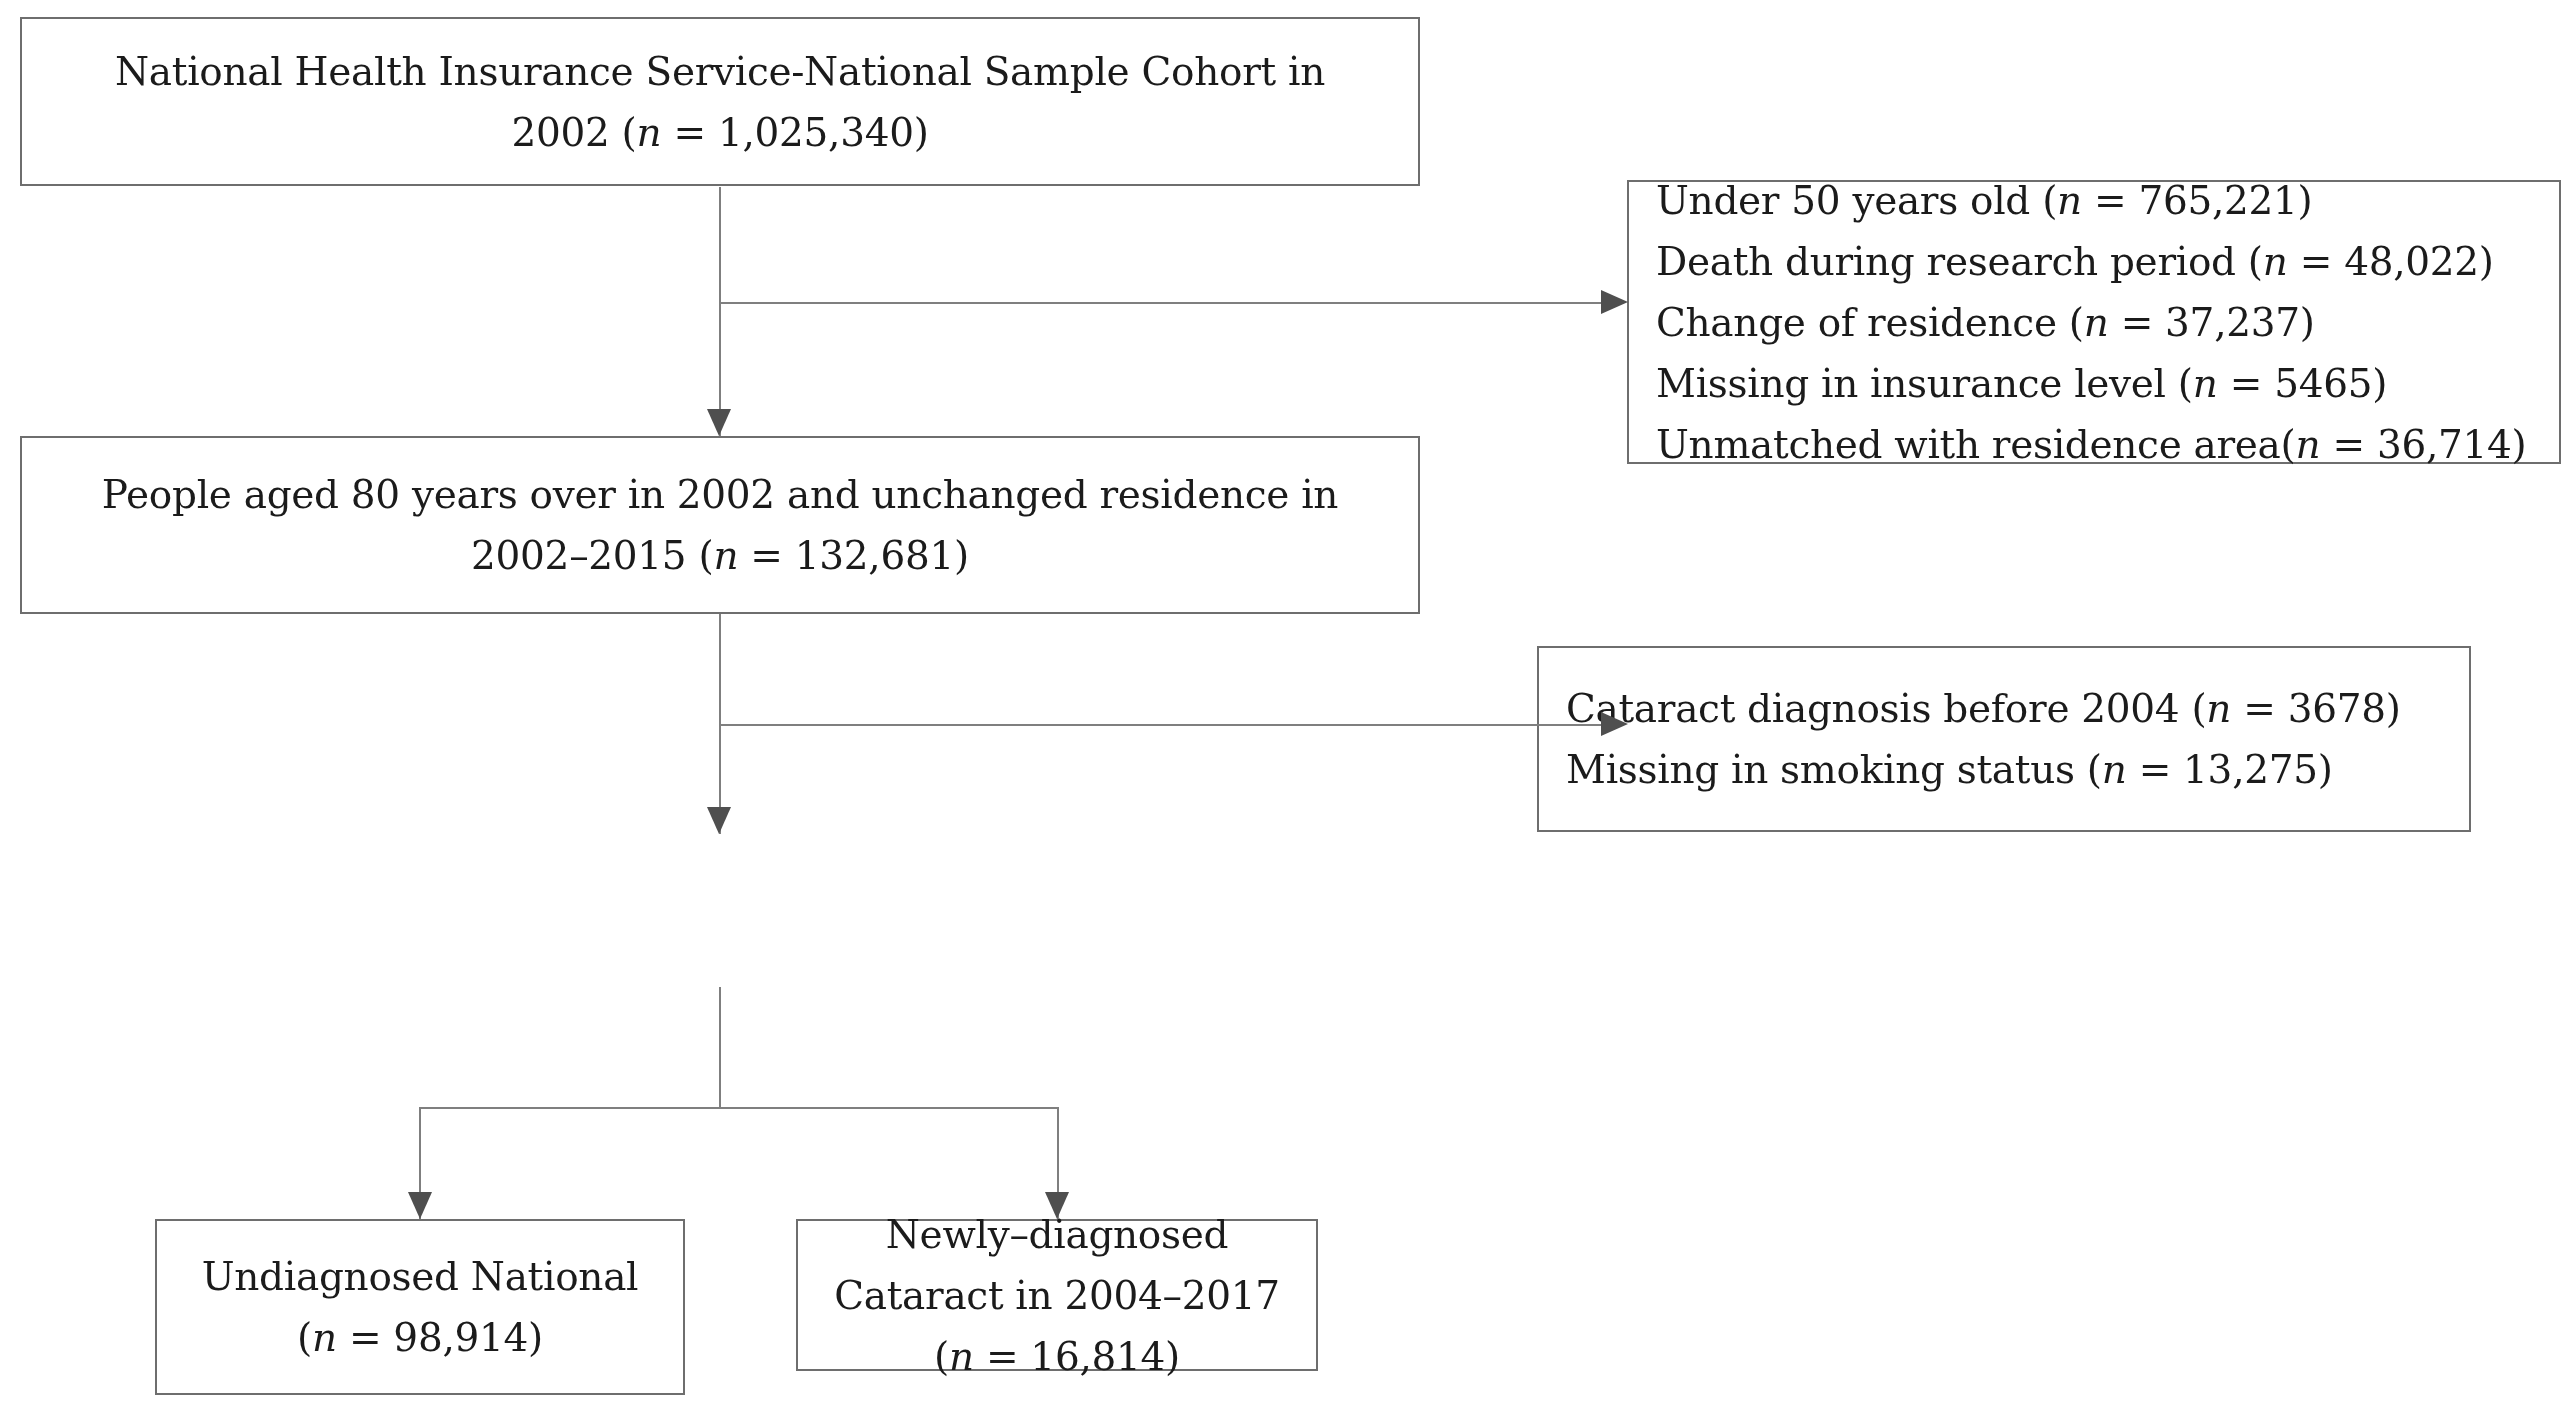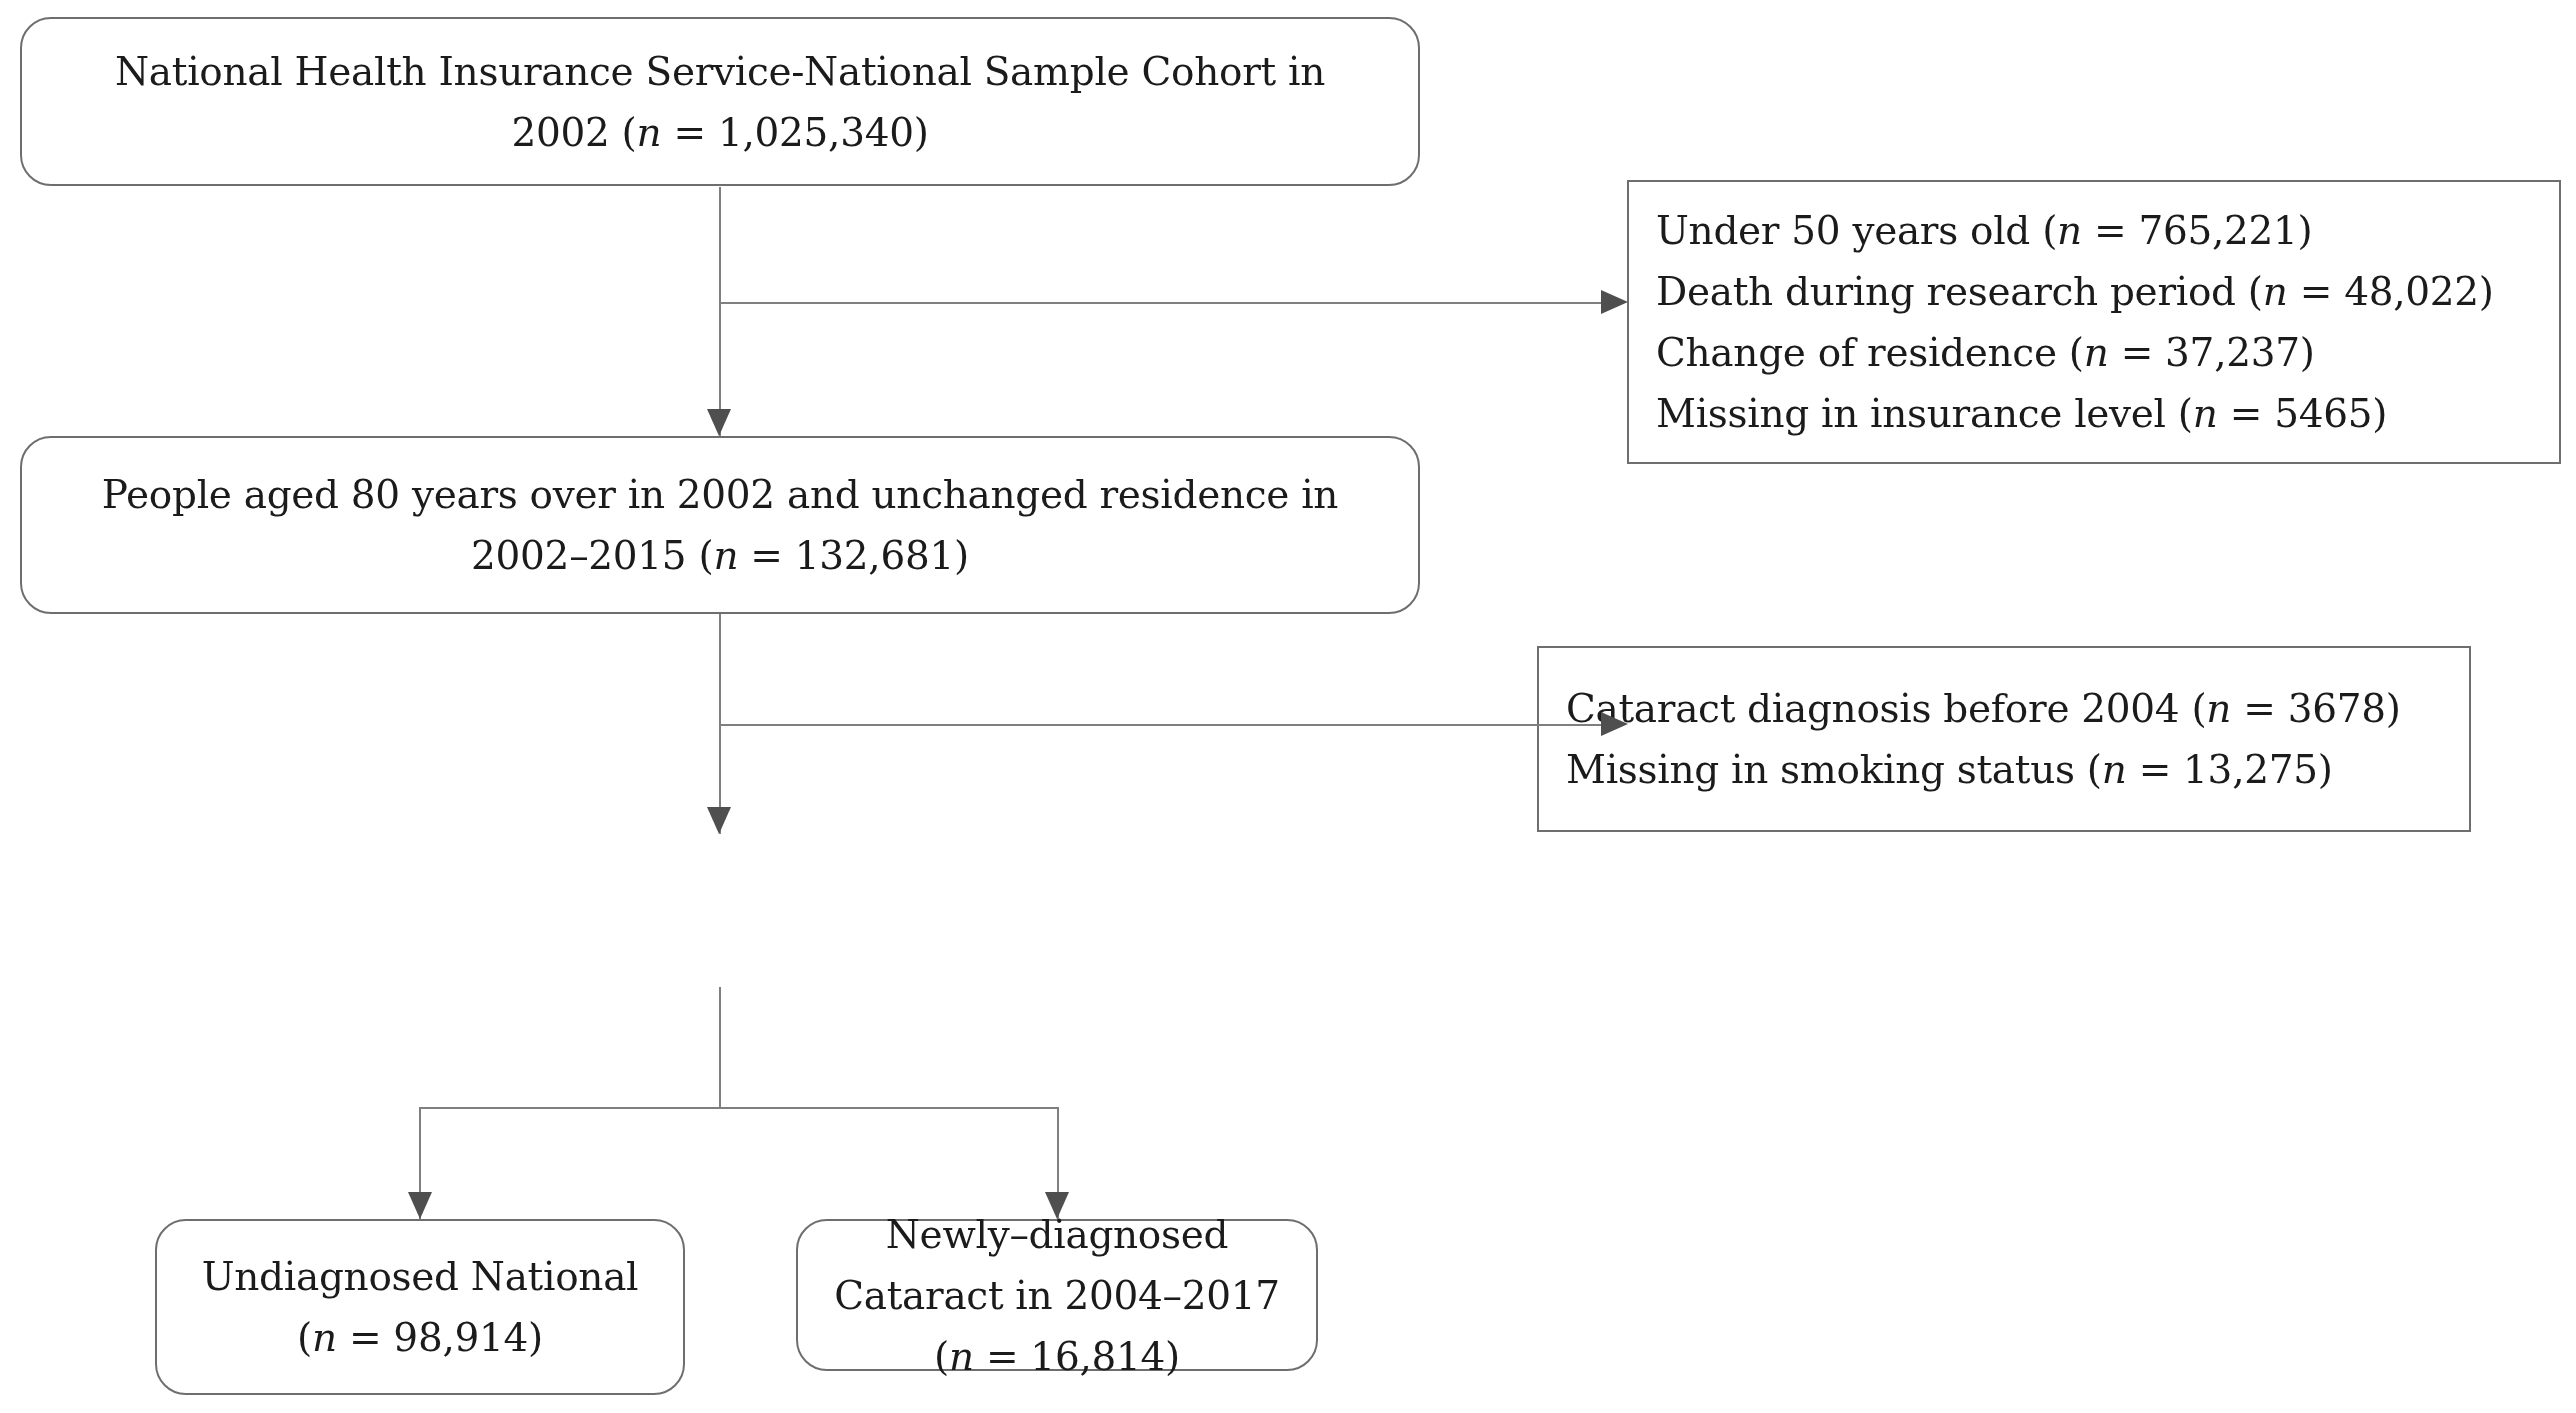--- a/index.html
+++ b/index.html
@@ -15,21 +15,21 @@
     box-sizing:border-box;
     border:2.9px solid var(--border,#6e6e6e);
     background:#ffffff;
     display:flex;
     flex-direction:column;
     justify-content:center;
     font-size:39px;
     line-height:61px;
     letter-spacing:-0.3px;
   }
-  .box.center{align-items:center;text-align:center;border-radius:31px;}
+  .box.center{align-items:center;text-align:center;}
   .box.left{align-items:flex-start;text-align:left;padding:9.6px 9.6px 9.6px 27px;}
   .tl{white-space:nowrap;}
   .vline{position:absolute;width:1.9px;background:var(--line,#7f7f7f);}
   .hline{position:absolute;height:1.9px;background:var(--line,#7f7f7f);}
   .arrow-down{
     position:absolute;width:0;height:0;
     border-left:12.4px solid transparent;
     border-right:12.4px solid transparent;
     border-top:27px solid var(--arrow,#4f4f4f);
   }
@@ -54,20 +54,21 @@
     <div class="tl">People aged 80 years over in 2002 and unchanged residence in</div>
     <div class="tl">2002–2015 (<i>n</i> = 132,681)</div>
   </div>
 
 
   <div class="box left" style="left:1627px;top:180px;width:934px;height:284px">
     <div class="tl">Under 50 years old (<i>n</i> = 765,221)</div>
     <div class="tl">Death during research period (<i>n</i> = 48,022)</div>
     <div class="tl">Change of residence (<i>n</i> = 37,237)</div>
     <div class="tl">Missing in insurance level (<i>n</i> = 5465)</div>
+    <div class="tl">Unmatched with residence area(<i>n</i> = 36,714)</div>
   </div>
 
   <div class="box left" style="left:1537px;top:646px;width:934px;height:186px">
     <div class="tl">Cataract diagnosis before 2004 (<i>n</i> = 3678)</div>
     <div class="tl">Missing in smoking status (<i>n</i> = 13,275)</div>
   </div>
 
   <div class="box center" style="left:155px;top:1219px;width:530px;height:176px">
     <div class="tl">Undiagnosed National</div>
     <div class="tl">(<i>n</i> = 98,914)</div>

